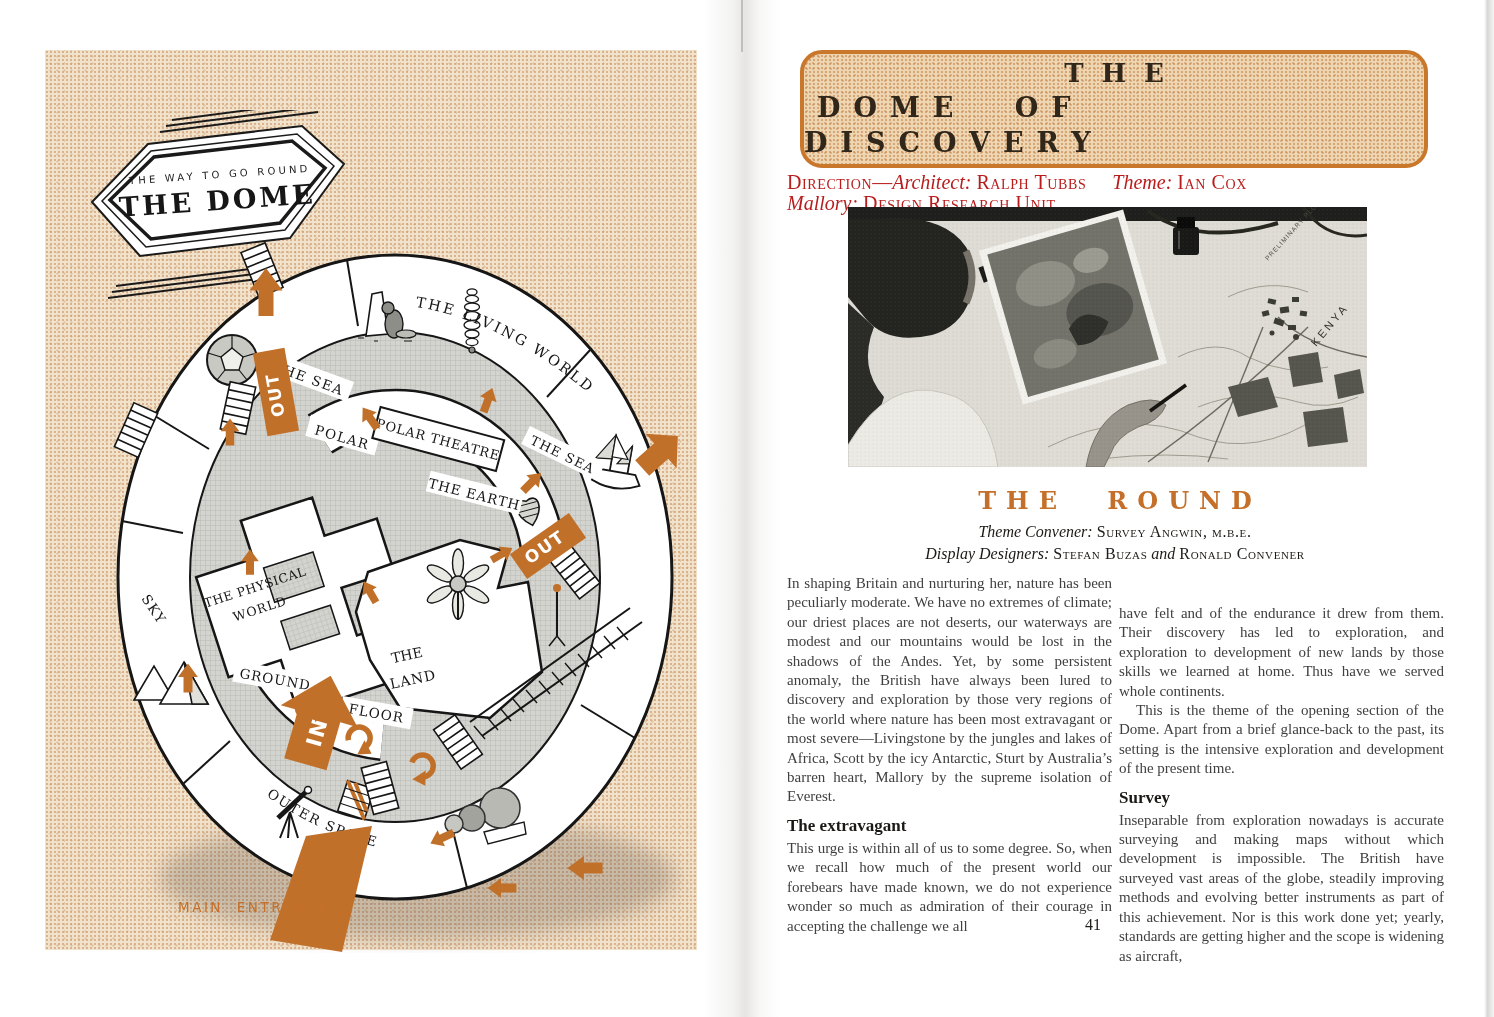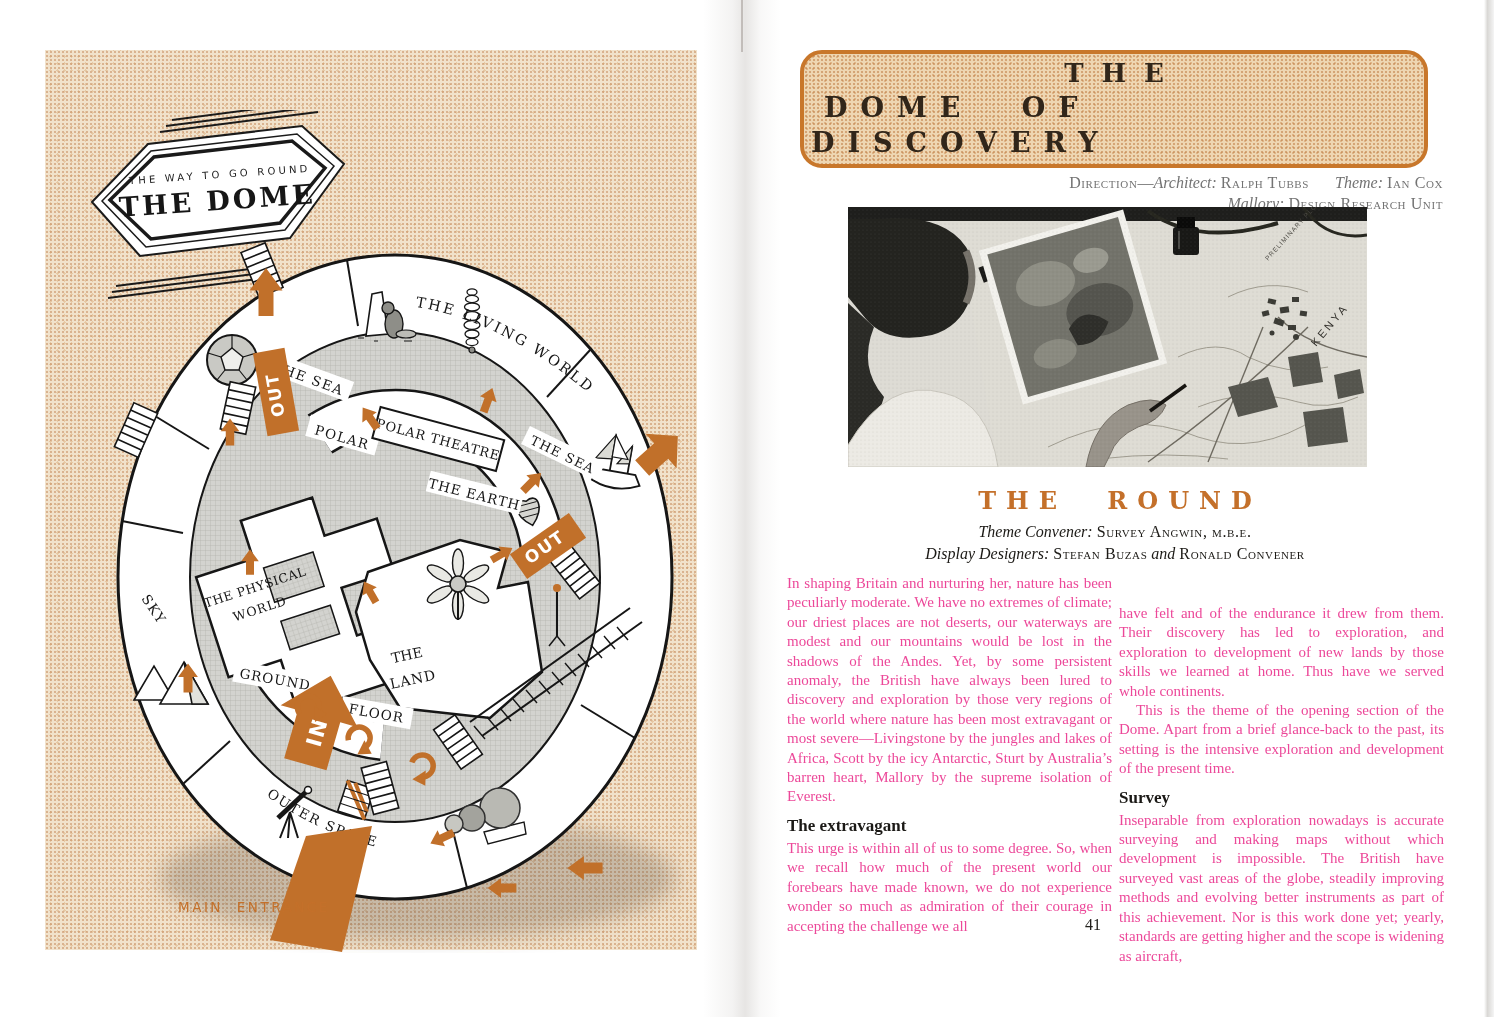--- a/index.html
+++ b/index.html
@@ -23,35 +23,35 @@
   .title-box{position:absolute;left:800px;top:50px;width:628px;height:118px;box-sizing:border-box;
     border:4px solid #c8772b;border-radius:22px;
     background-color:#eed6b2;
     background-image:radial-gradient(rgba(185,115,58,.5) 1px, rgba(0,0,0,0) 1.3px),
                      radial-gradient(rgba(205,145,90,.5) 1px, rgba(0,0,0,0) 1.3px);
     background-size:4px 4px,6px 6px;
     display:flex;flex-direction:column;align-items:center;justify-content:center;}
   .title-line1{font-family:"DejaVu Serif",serif;font-weight:bold;font-size:26px;
     letter-spacing:18px;color:#31261a;text-indent:18px;line-height:1.2;}
   .title-line2{font-family:"DejaVu Serif",serif;font-weight:bold;font-size:27px;
-    letter-spacing:13px;word-spacing:26px;color:#31261a;text-indent:13px;line-height:1.3;padding-left:7px;}
-  .credits{position:absolute;left:787px;top:172px;width:656px;text-align:right;
-    font-size:16px;line-height:21px;color:#737373;}
+    letter-spacing:13px;word-spacing:26px;color:#31261a;text-indent:13px;line-height:1.3;}
+  .credits{position:absolute;left:787px;top:172px;width:656px;text-align:left;
+    font-size:20px;line-height:21px;color:#b91c1c;}
   .it{font-style:italic;}
   .sc{font-variant:small-caps;letter-spacing:.6px;}
   .gap{display:inline-block;width:26px;}
   .photo-svg{position:absolute;left:848px;top:207px;width:519px;height:260px;}
   .section-head{position:absolute;left:787px;top:486px;width:656px;text-align:center;
     font-family:"DejaVu Serif",serif;font-weight:bold;font-size:24px;
     letter-spacing:10px;word-spacing:22px;color:#c4702a;text-indent:10px;}
   .section-credits{position:absolute;left:787px;top:521px;width:656px;text-align:center;
     font-size:16px;line-height:21.5px;color:#1c1a16;}
   .col{position:absolute;top:574px;width:325px;}
   .col1{left:787px;} .col2{left:1119px;margin-top:30px;}
-  .para{text-align:justify;font-size:15px;line-height:19.4px;color:#ec4899;margin:0;}
+  .para{text-align:justify;font-size:15px;line-height:19.4px;color:#404040;margin:0;}
   .para.indent{text-indent:17px;}
   .col-heading{font-weight:bold;font-size:17px;margin:9px 0 3px 0;color:#1b1916;}
   .page-num{position:absolute;left:1085px;top:916px;width:60px;text-align:left;
     font-size:16px;color:#22201c;}
   text{user-select:none;}
 </style>
 </head>
 <body>
 
 <div class="spread">

